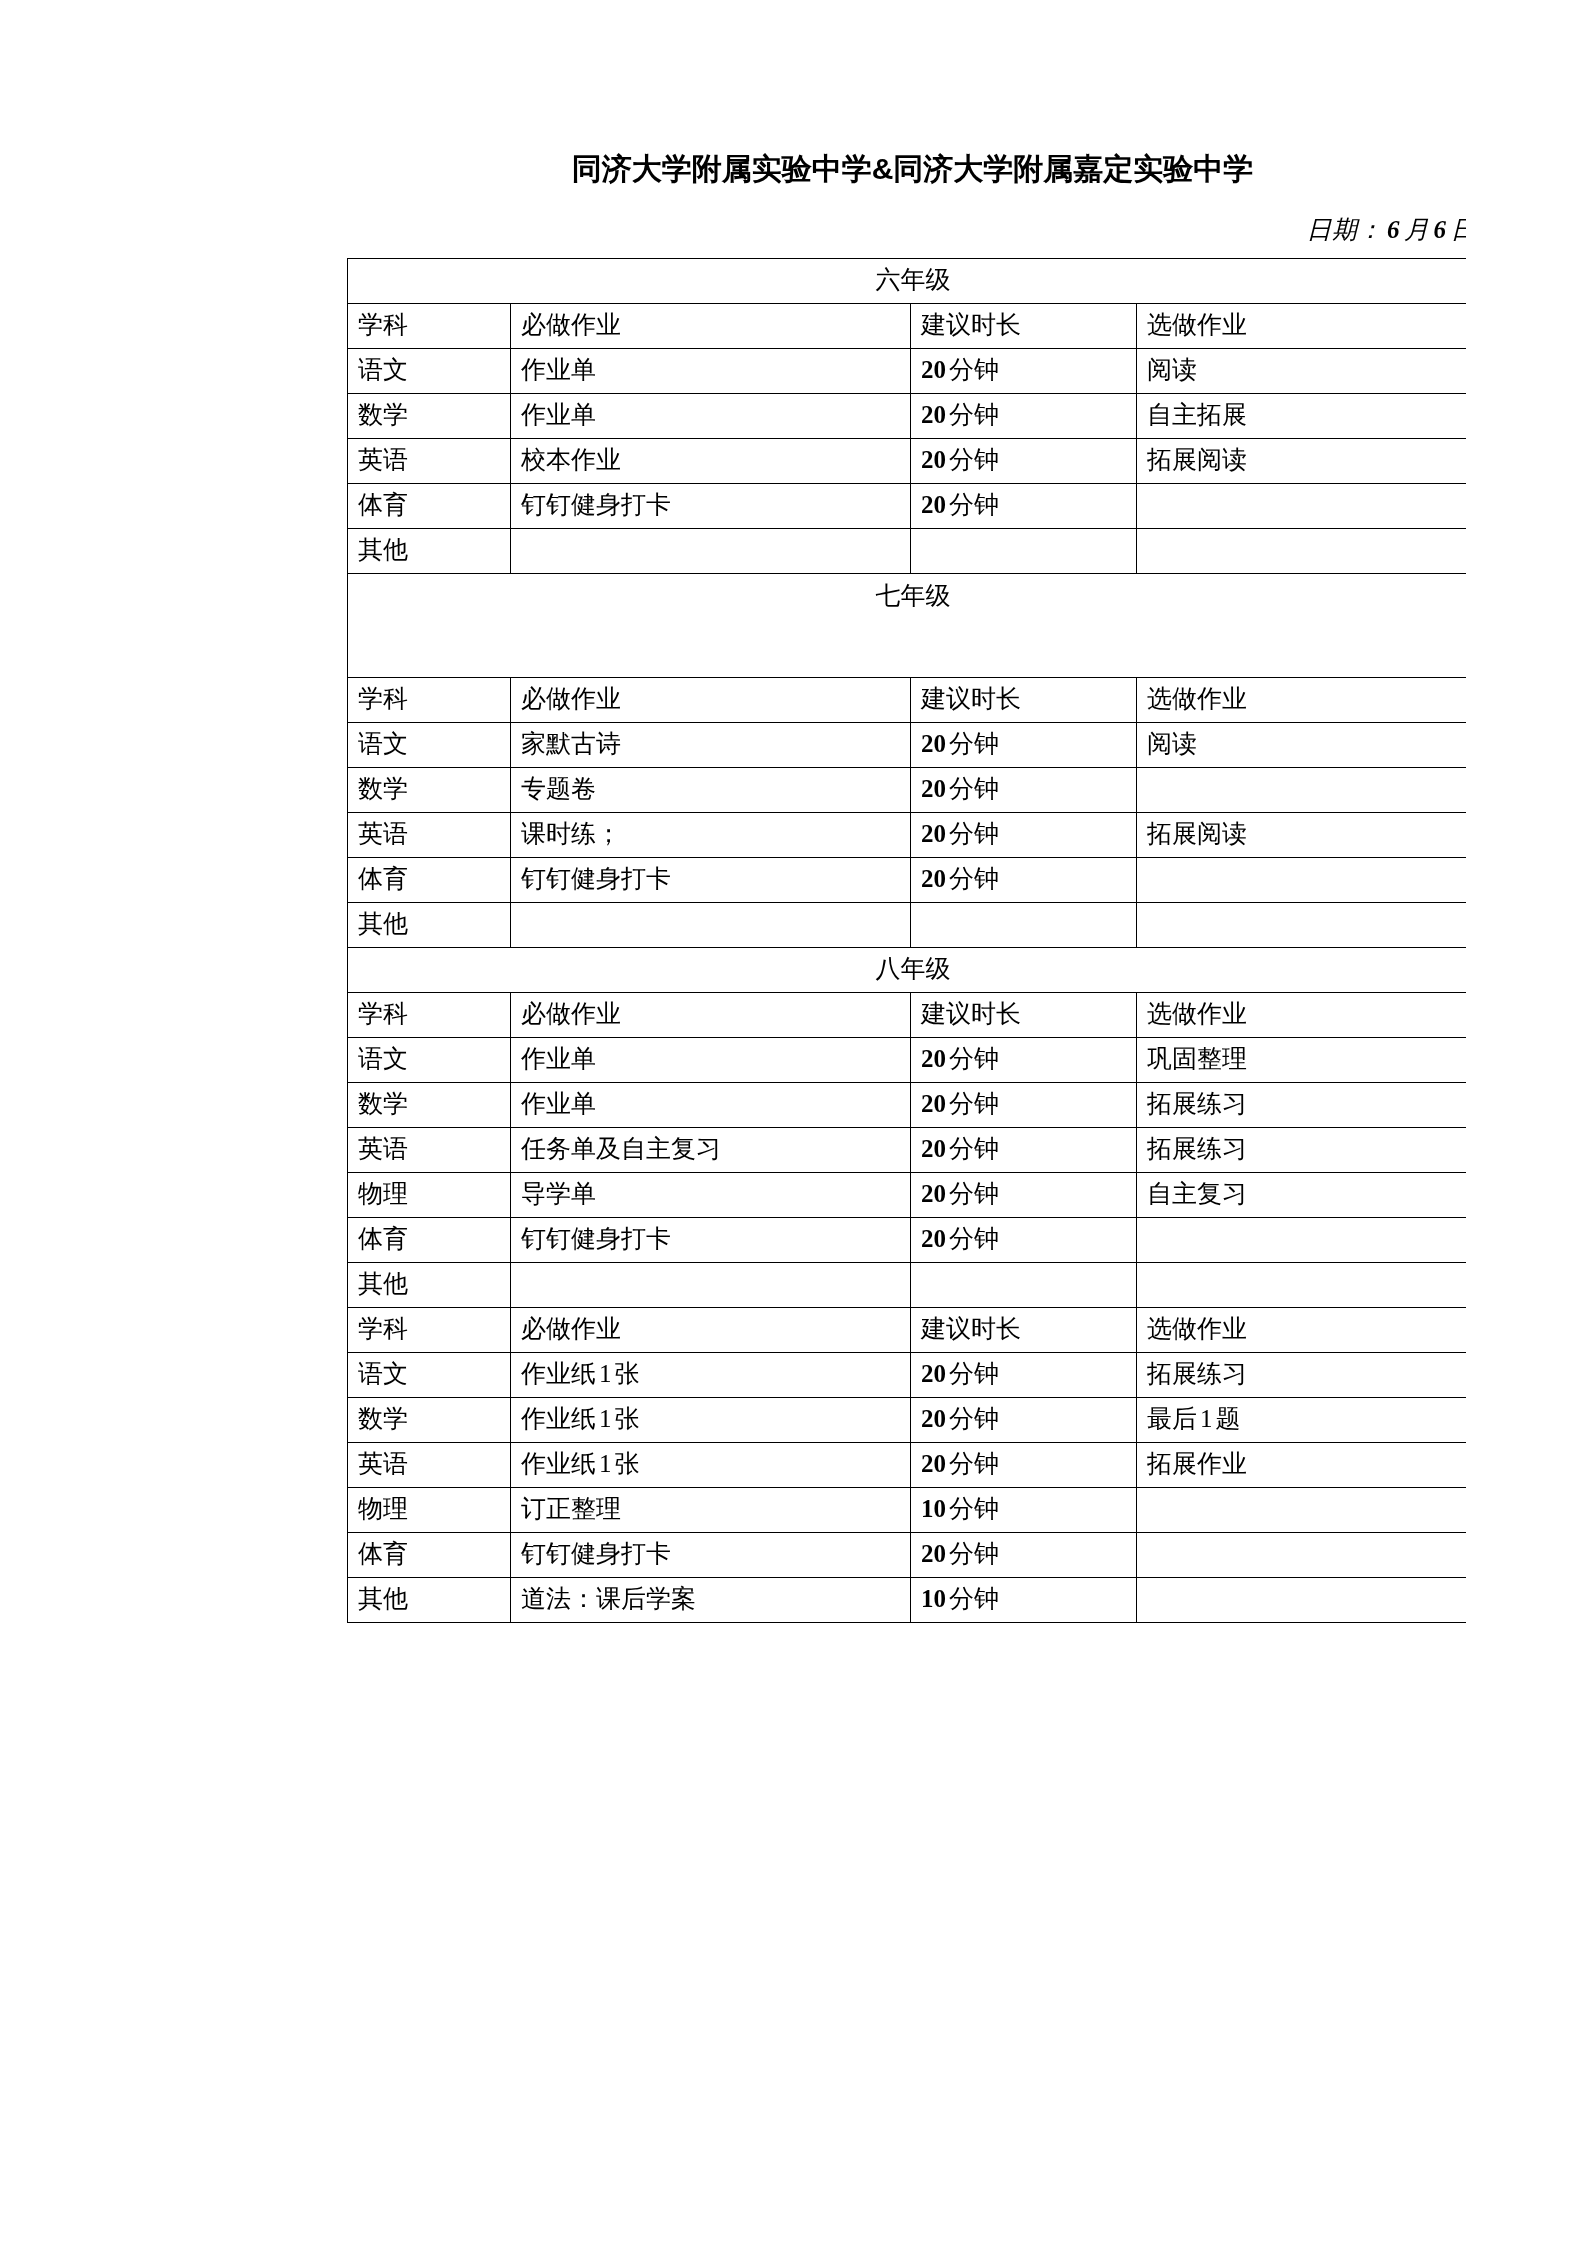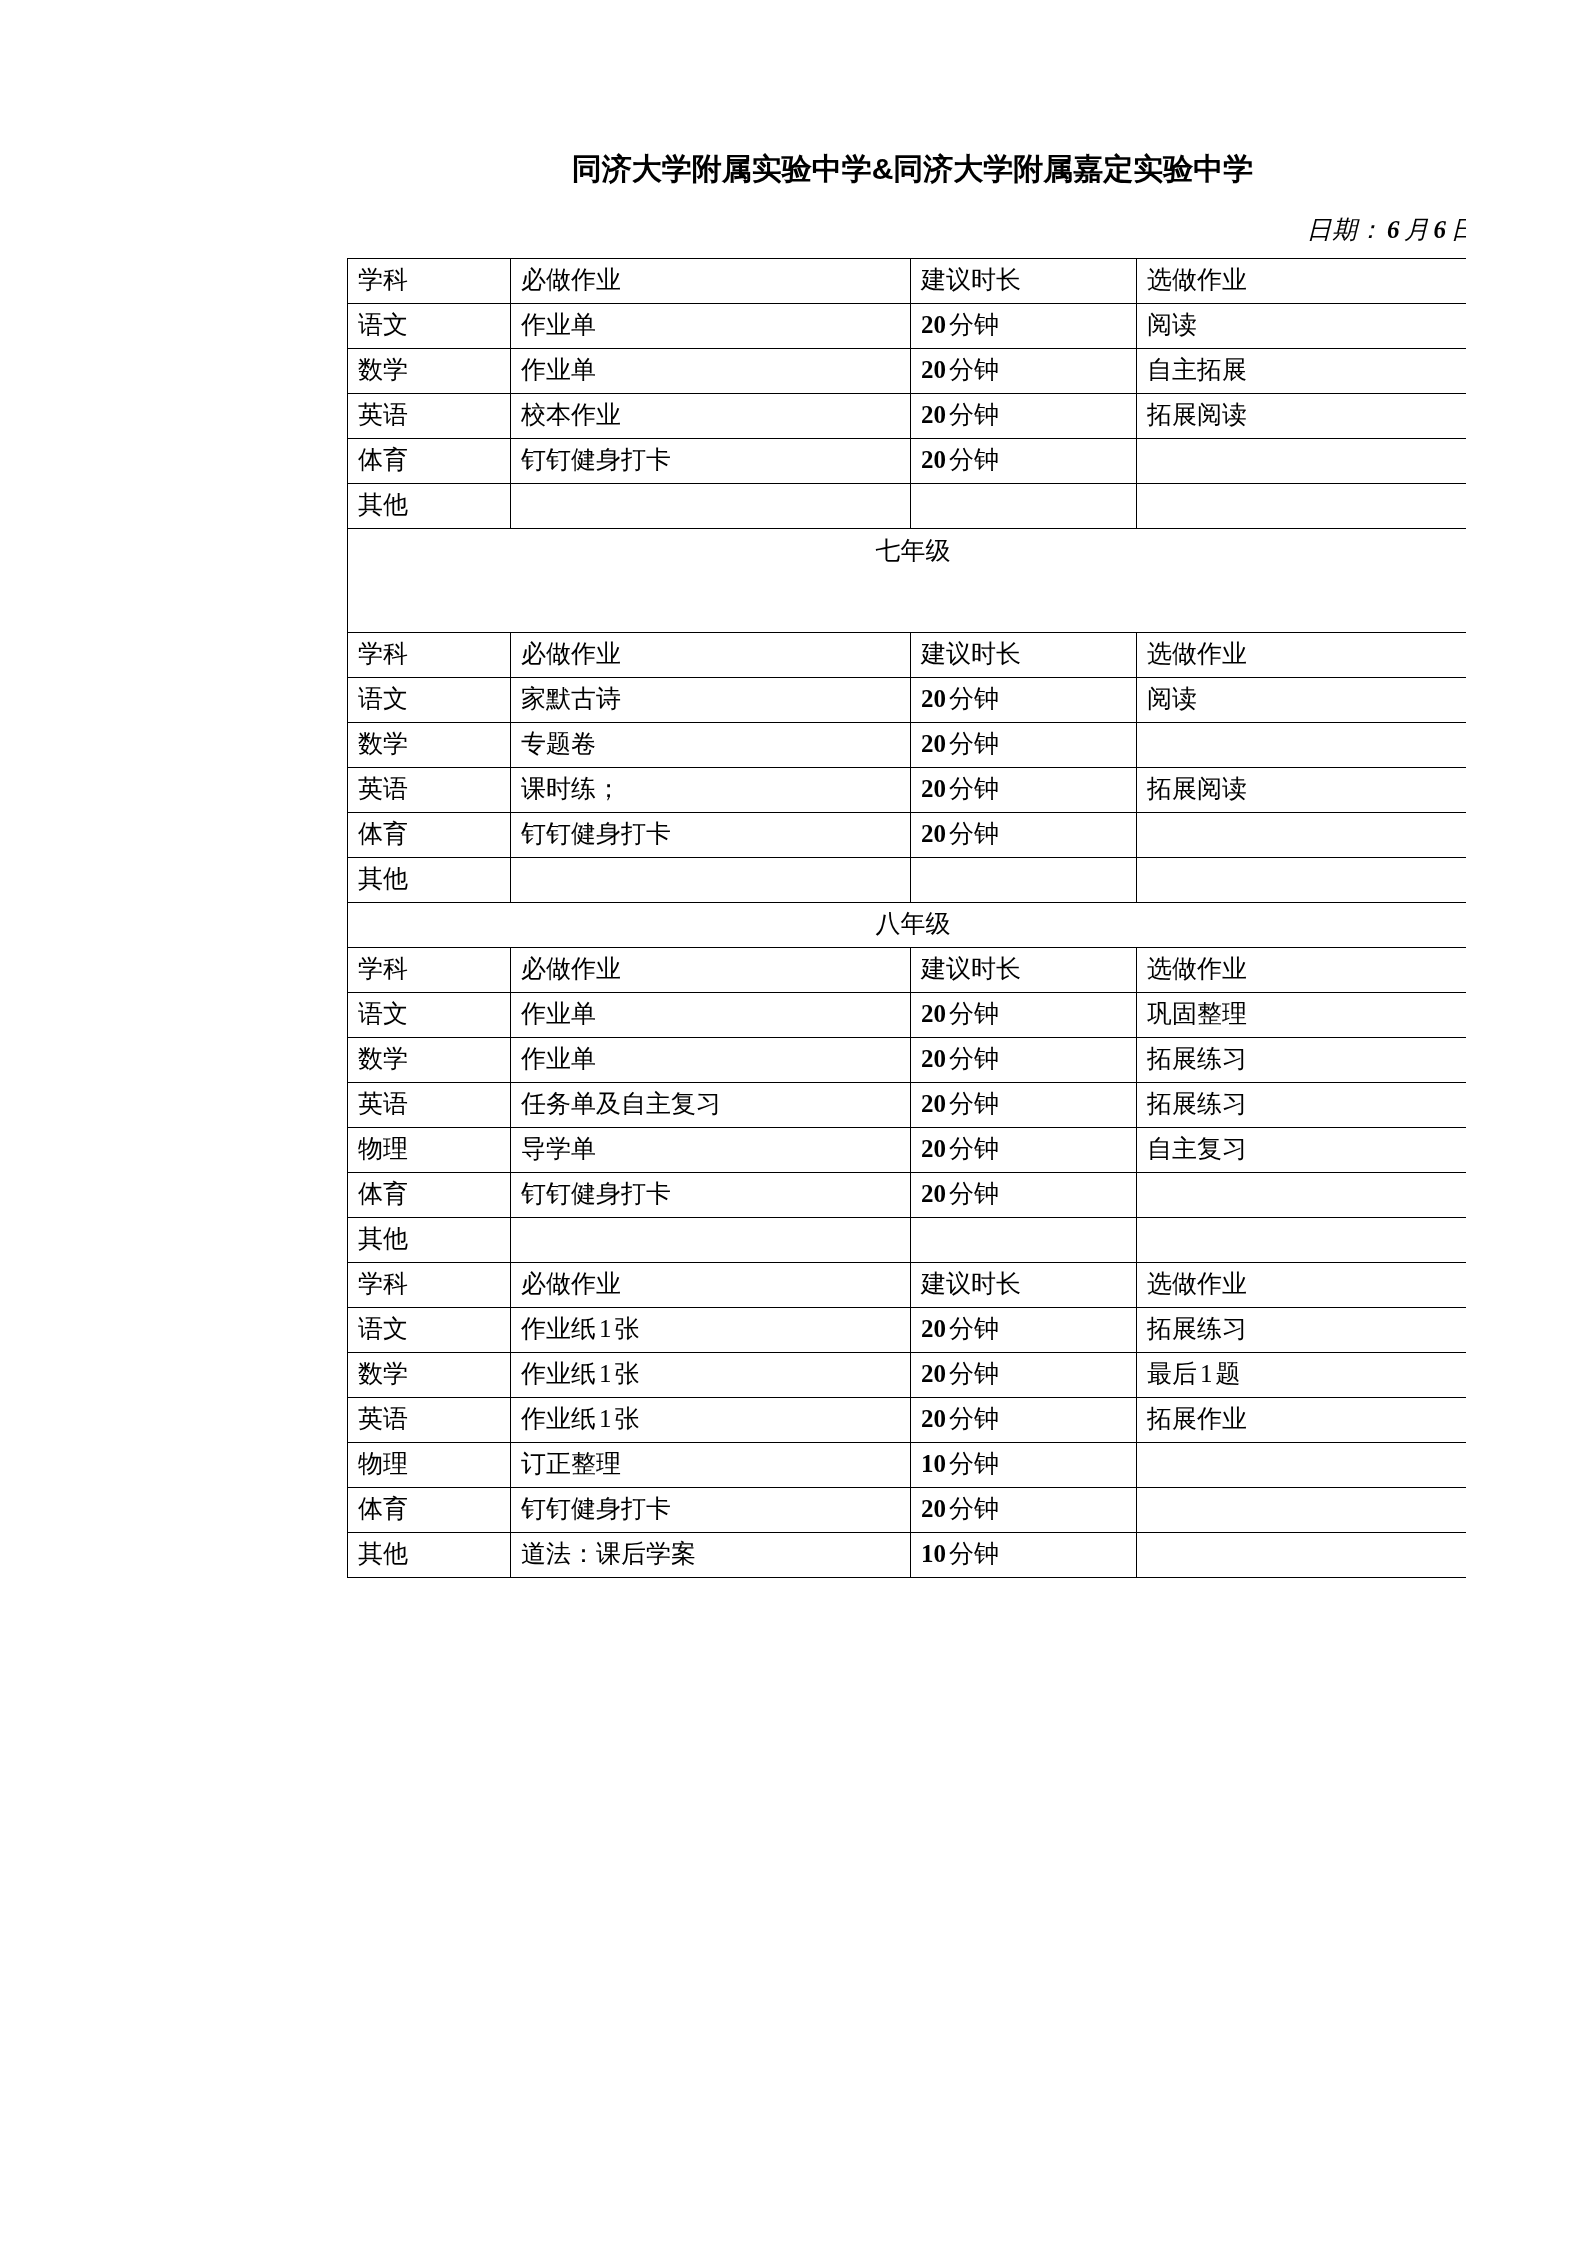--- a/index.html
+++ b/index.html
@@ -125,20 +125,23 @@
 
     <table class="hw">
       <colgroup>
         <col class="c-subject">
           <col class="c-required">
           <col class="c-duration">
           <col class="c-optional">
       </colgroup>
       <tbody id="table-body">
           <tr>
+            <td class="grade-banner" colspan="4"><span>六年级</span></td>
+          </tr>
+          <tr>
             <td class="colhead"><span>学科</span></td>
             <td class="colhead"><span>必做作业</span></td>
             <td class="colhead"><span>建议时长</span></td>
             <td class="colhead"><span>选做作业</span></td>
           </tr>
           <tr>
             <td class="cell"><span>语文</span></td>
             <td class="cell"><span>作业单</span></td>
             <td class="cell"><span class="num">20</span><span>分钟</span></td>
             <td class="cell"><span>阅读</span></td>

